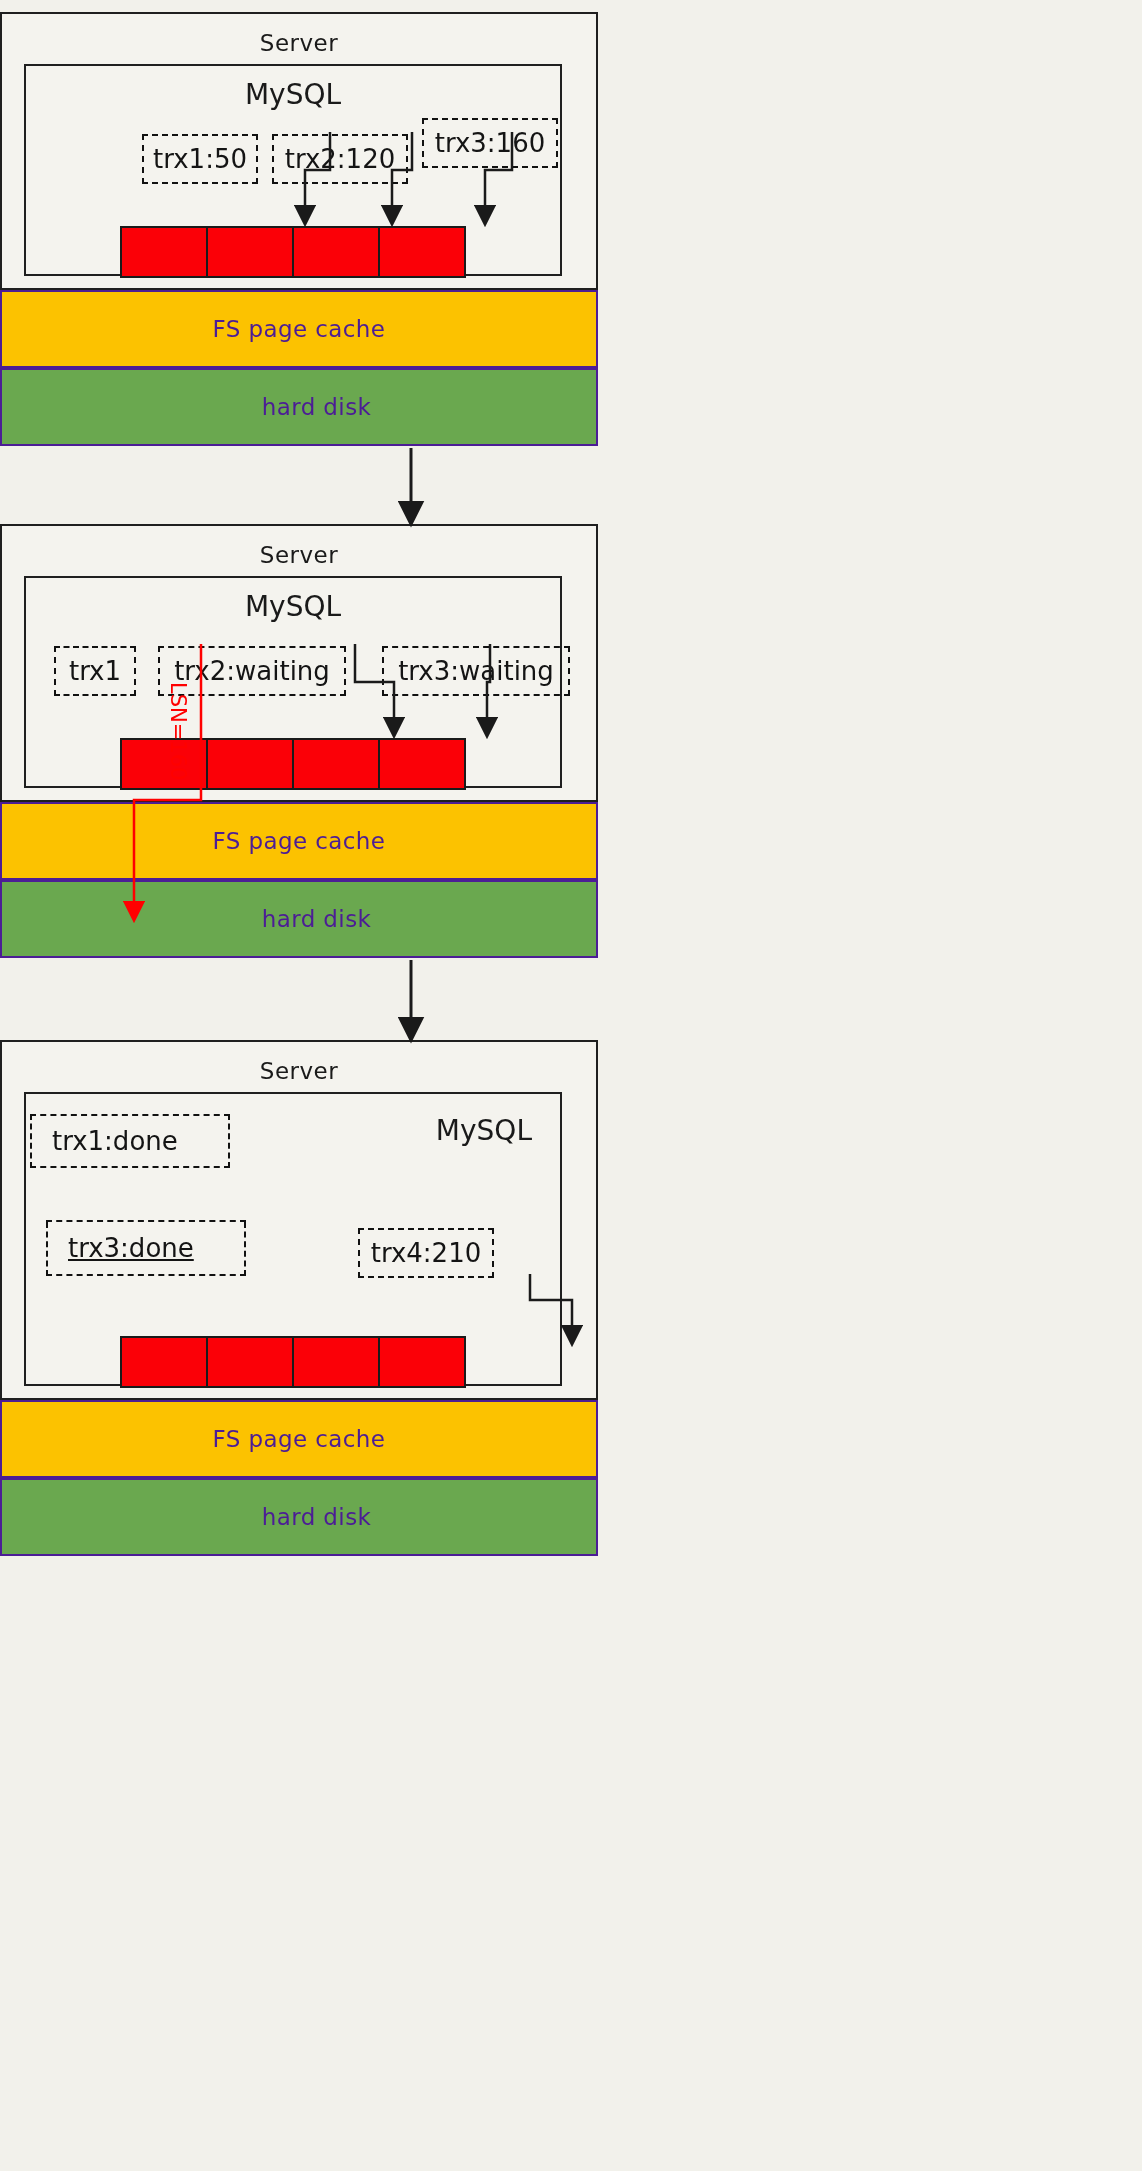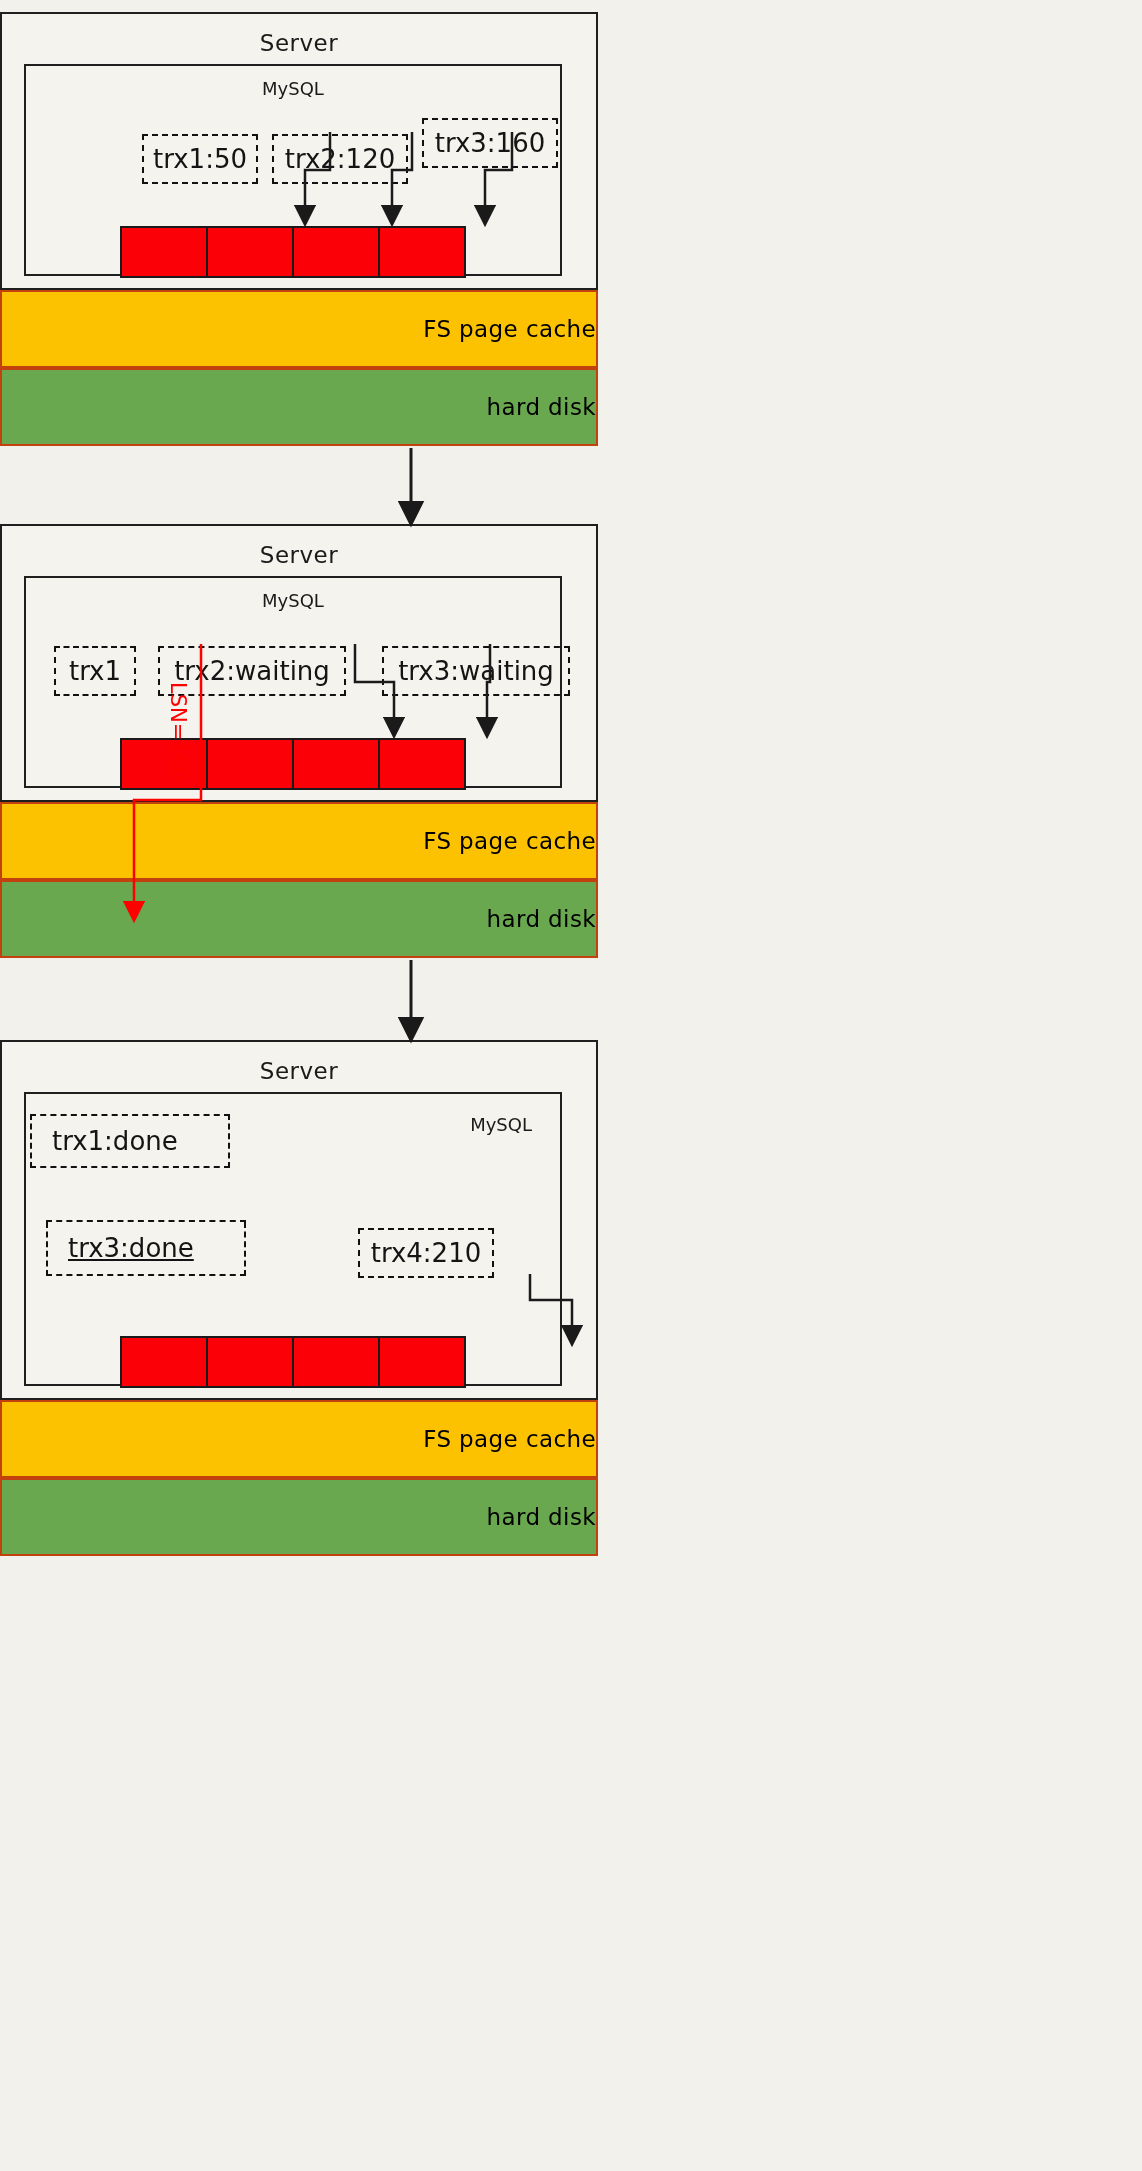--- a/index.html
+++ b/index.html
@@ -22,21 +22,21 @@
     font-size:23px;color:#1a1a1a;letter-spacing:.5px;
   }
   .mysql-box{
     position:absolute;
     border:2px solid #1f1f1f;
     background:#f4f3ee;
     box-sizing:border-box;
   }
   .mysql-label{
     position:absolute;text-align:center;
-    font-size:18px;color:#1a1a1a;
+    font-size:28px;color:#1a1a1a;
   }
 
   
   .trx{
     position:absolute;
     border:2px dashed #111;
     background:transparent;
     box-sizing:border-box;
     display:flex;align-items:center;justify-content:center;
     font-size:26px;color:#141414;
@@ -59,24 +59,24 @@
     border:2px solid #1a1a1a;
     box-sizing:border-box;
     display:flex;
   }
   .redbar .cell{flex:1;border-right:2px solid #1a1a1a;box-sizing:border-box;}
   .redbar .cell:last-child{border-right:none;}
 
   
   .strip{
     position:absolute;left:0;width:598px;
-    border:2px solid #c2410c;
-    box-sizing:border-box;
-    display:flex;align-items:center;justify-content:flex-end;
-    color:#000000;font-size:23px;letter-spacing:.4px;
+    border:2px solid #4c1d95;
+    box-sizing:border-box;
+    display:flex;align-items:center;justify-content:center;
+    color:#4c1d95;font-size:23px;letter-spacing:.4px;
   }
   .strip.fs{background:#fcc200;}
   .strip.hd{background:#6aa84f;padding-left:35px;}
 
   
   .overlay{position:absolute;left:0;top:0;width:1142px;height:2171px;pointer-events:none;}
 
   
   .lsn-label{
     position:absolute;

